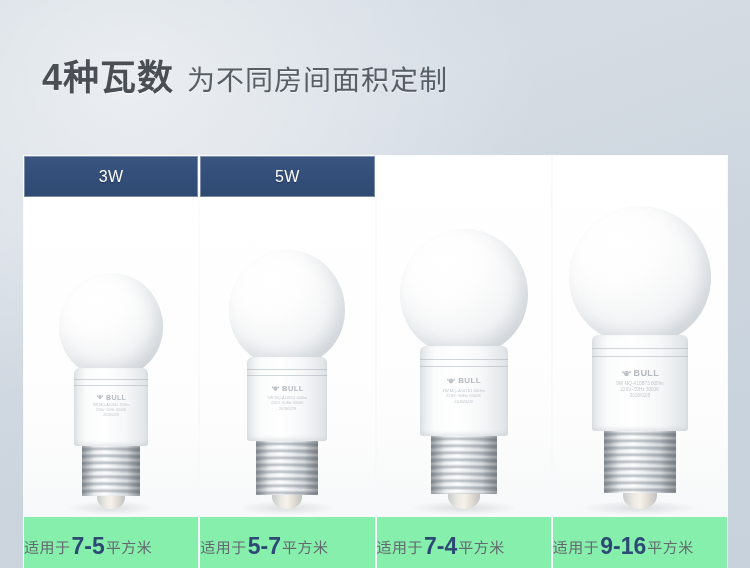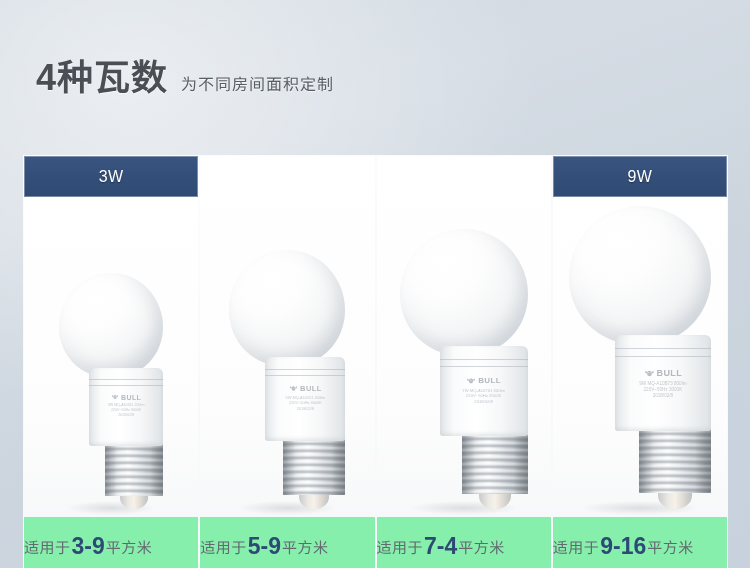--- a/index.html
+++ b/index.html
@@ -30,35 +30,35 @@
     top: -30%;
     width: 90%;
     height: 110%;
     background: radial-gradient(ellipse at 30% 40%, rgba(255,255,255,0.55) 0%, rgba(255,255,255,0.0) 62%);
     pointer-events: none;
   }
 
   
   .heading {
     position: absolute;
-    left: 36px;
+    left: 42px;
     top: 48px;
     display: flex;
     align-items: baseline;
     white-space: nowrap;
   }
   .heading .big {
     font-size: 36px;
     font-weight: bold;
     color: #4a4f55;
     letter-spacing: 1px;
     text-shadow: 0 1px 0 rgba(255,255,255,0.75);
   }
   .heading .sub {
-    font-size: 16px;
+    font-size: 28px;
     font-weight: normal;
     color: #585e65;
     margin-left: 13px;
     letter-spacing: 1px;
     text-shadow: 0 1px 0 rgba(255,255,255,0.6);
   }
 
   
   .cards {
     position: absolute;
@@ -123,21 +123,21 @@
     color: #2d4a75;
     letter-spacing: 0px;
     padding: 0 1px;
   }
 
   
   .bulb-wrap {
     position: relative;
     display: flex;
     flex-direction: column;
-    align-items: flex-end;
+    align-items: center;
     margin-bottom: 8px;
   }
   
   .bulb-wrap::after {
     content: "";
     position: absolute;
     left: 50%;
     bottom: -6px;
     width: 82%;
     height: 14px;
@@ -308,26 +308,29 @@
             </div>
           </div>
           <div class="base">
             <div class="threads" style="width:58px;height:52px;"></div>
             <div class="tip" style="width:28px;height:14px;"></div>
           </div>
         </div>
       </div>
       <div class="caption">
         <span class="ctext">适用于</span>
-        <span class="cnum">3-9</span>
+        <span class="cnum">7-5</span>
         <span class="ctext">平方米</span>
       </div>
     </div>
 
     <div class="card">
+      <div class="card-header">
+        <span>5W</span>
+      </div>
       <div class="card-body">
         <div class="bulb-wrap" style="width:116px;">
           <div class="globe" style="width:116px;height:116px;"></div>
           <div class="neck" style="width:80px;height:84px;">
             <span class="ring r1"></span>
             <span class="ring r2"></span>
             <div class="brand" style="font-size:7.5px;">
               <svg class="mark" width="9" height="9" viewBox="0 0 16 16" aria-hidden="true">
                 <path d="M2 4 Q1 7 3 8 L5 7 Q4 4.5 2 4 Z M14 4 Q15 7 13 8 L11 7 Q12 4.5 14 4 Z" fill="#b9bfc5"></path>
                 <ellipse cx="8" cy="8" rx="3.4" ry="3.9" fill="#b9bfc5"></ellipse>
@@ -343,21 +346,21 @@
             </div>
           </div>
           <div class="base">
             <div class="threads" style="width:62px;height:56px;"></div>
             <div class="tip" style="width:30px;height:15px;"></div>
           </div>
         </div>
       </div>
       <div class="caption">
         <span class="ctext">适用于</span>
-        <span class="cnum">5-9</span>
+        <span class="cnum">5-7</span>
         <span class="ctext">平方米</span>
       </div>
     </div>
 
     <div class="card">
       <div class="card-body">
         <div class="bulb-wrap" style="width:128px;">
           <div class="globe" style="width:128px;height:126px;"></div>
           <div class="neck" style="width:88px;height:90px;">
             <span class="ring r1"></span>
@@ -384,23 +387,20 @@
         </div>
       </div>
       <div class="caption">
         <span class="ctext">适用于</span>
         <span class="cnum">7-4</span>
         <span class="ctext">平方米</span>
       </div>
     </div>
 
     <div class="card">
-      <div class="card-header">
-        <span>9W</span>
-      </div>
       <div class="card-body">
         <div class="bulb-wrap" style="width:142px;">
           <div class="globe" style="width:142px;height:138px;"></div>
           <div class="neck" style="width:96px;height:96px;">
             <span class="ring r1"></span>
             <span class="ring r2"></span>
             <div class="brand" style="font-size:9px;">
               <svg class="mark" width="11" height="11" viewBox="0 0 16 16" aria-hidden="true">
                 <path d="M2 4 Q1 7 3 8 L5 7 Q4 4.5 2 4 Z M14 4 Q15 7 13 8 L11 7 Q12 4.5 14 4 Z" fill="#b9bfc5"></path>
                 <ellipse cx="8" cy="8" rx="3.4" ry="3.9" fill="#b9bfc5"></ellipse>

